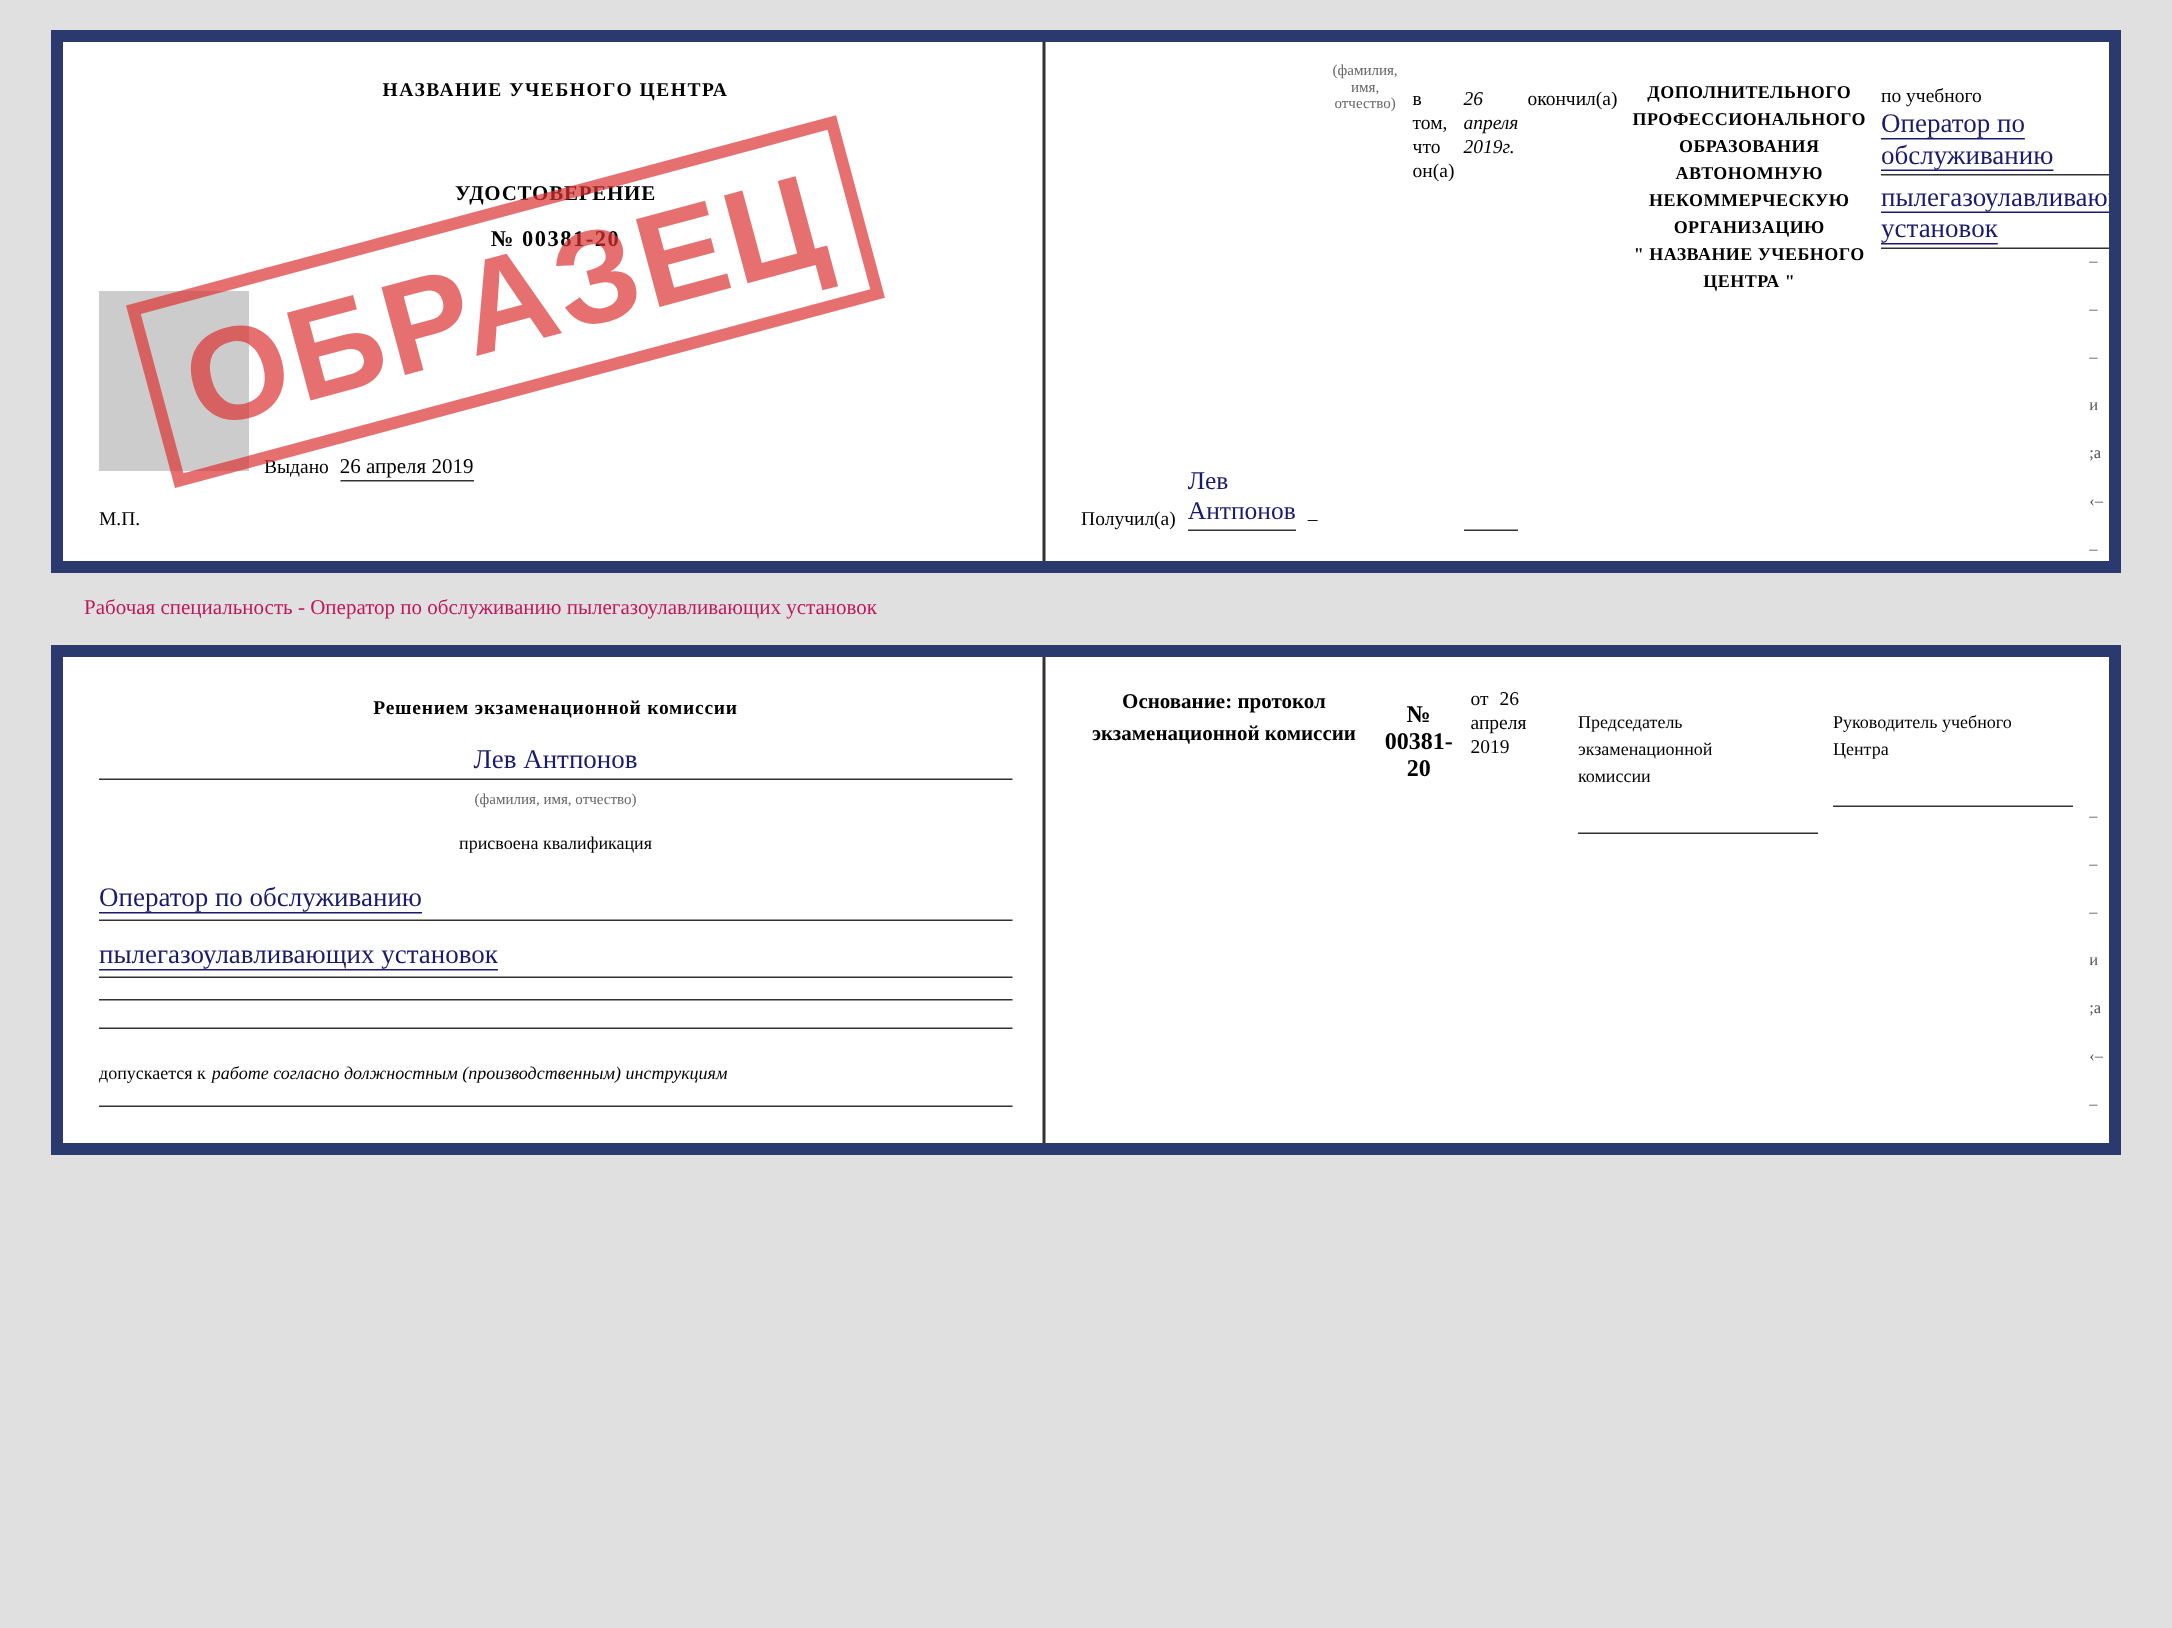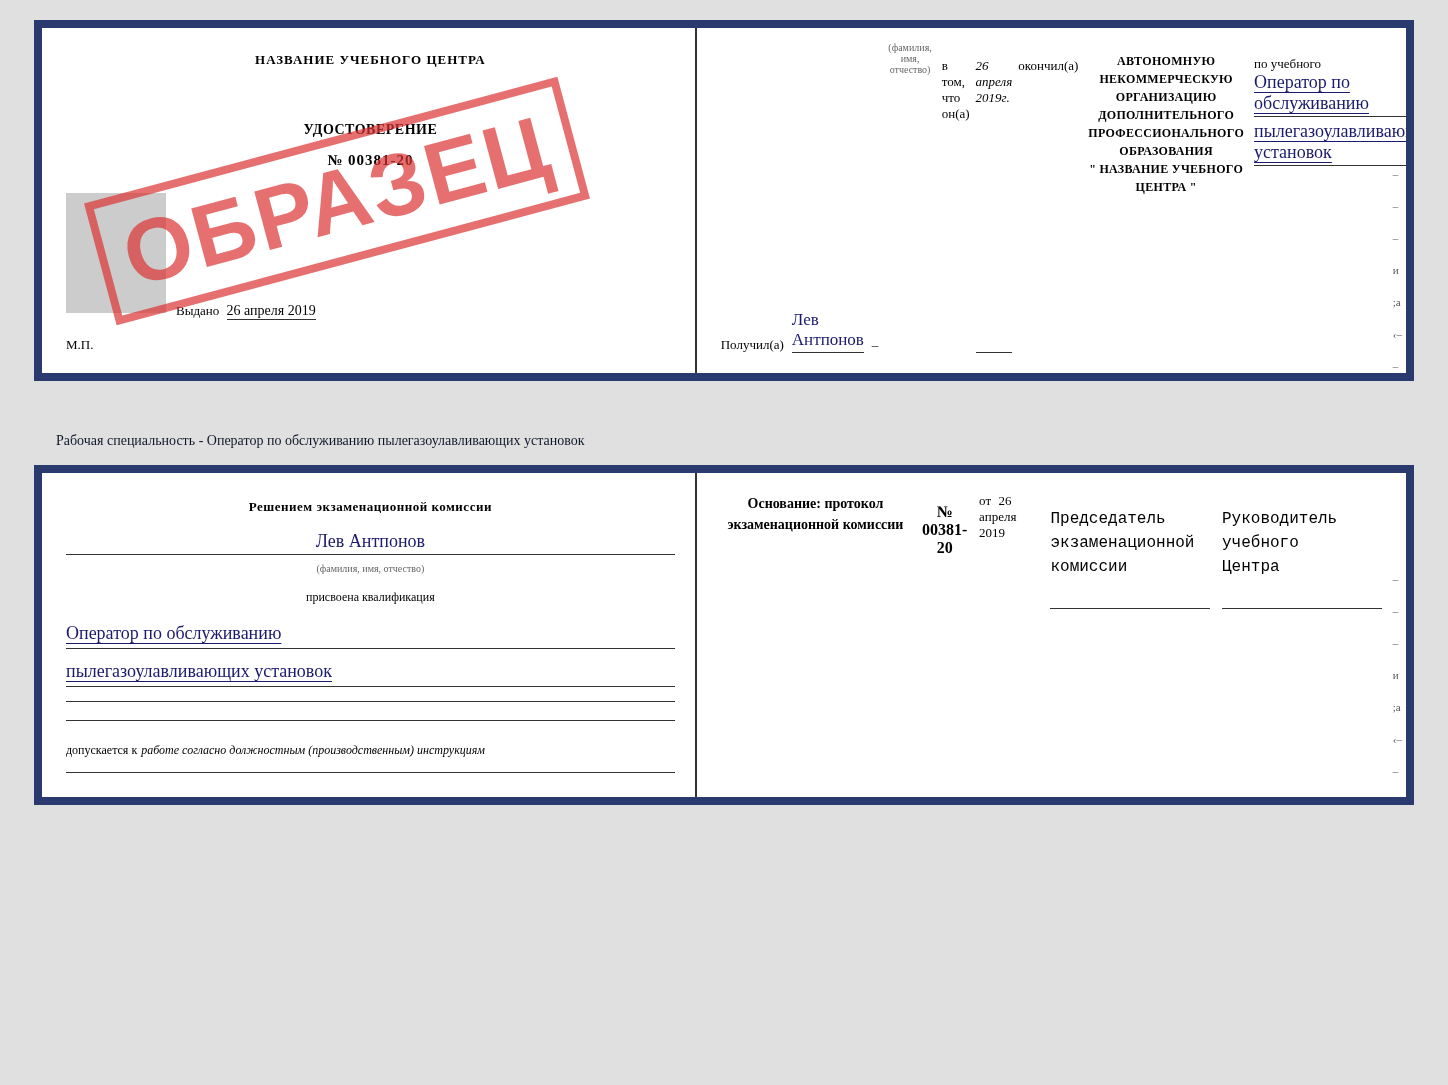--- a/index.html
+++ b/index.html
@@ -181,24 +181,23 @@
     }
 
     .mp-label {
       font-size: 13px;
       margin-top: 4px;
     }
 
     
     .middle-text {
       font-size: 14px;
-      color: #0f172a;
+      color: #be185d;
       align-self: flex-start;
       padding-left: 36px;
-      margin-top: 36px;
     }
 
     
     .bottom-card .card-left {
       gap: 10px;
     }
 
     .commission-text {
       font-size: 13px;
       font-weight: bold;
@@ -259,23 +258,22 @@
 
     .protocol-date {
       font-size: 13px;
     }
 
     .sign-block {
       margin-top: 14px;
     }
 
     .sign-label {
-      font-size: 16px;
+      font-size: 12px;
       line-height: 1.5;
-      font-family: Liberation Mono, monospace;
     }
 
     .sign-line {
       border-bottom: 1px solid #333;
       height: 24px;
       width: 160px;
       margin: 6px 0;
     }
 
     .side-right-marks {
@@ -322,22 +320,22 @@
     </div>
     <div class="subtext">(фамилия, имя, отчество)</div>
 
     <div class="text-row" style="margin-top:10px;">
       <span style="font-size:13px;">в том, что он(а)</span>
       <span class="underline-val">26 апреля 2019г.</span>
       <span style="font-size:13px;">окончил(а)</span>
     </div>
 
     <div class="org-block">
+      <div>ДОПОЛНИТЕЛЬНОГО ПРОФЕССИОНАЛЬНОГО ОБРАЗОВАНИЯ</div>
       <div>АВТОНОМНУЮ НЕКОММЕРЧЕСКУЮ ОРГАНИЗАЦИЮ</div>
-      <div>ДОПОЛНИТЕЛЬНОГО ПРОФЕССИОНАЛЬНОГО ОБРАЗОВАНИЯ</div>
       <div>"   НАЗВАНИЕ УЧЕБНОГО ЦЕНТРА   "</div>
     </div>
 
     <div class="side-marks">
       <span>–</span>
       <span>–</span>
       <span>–</span>
       <span>и</span>
       <span>;а</span>
       <span>‹–</span>

